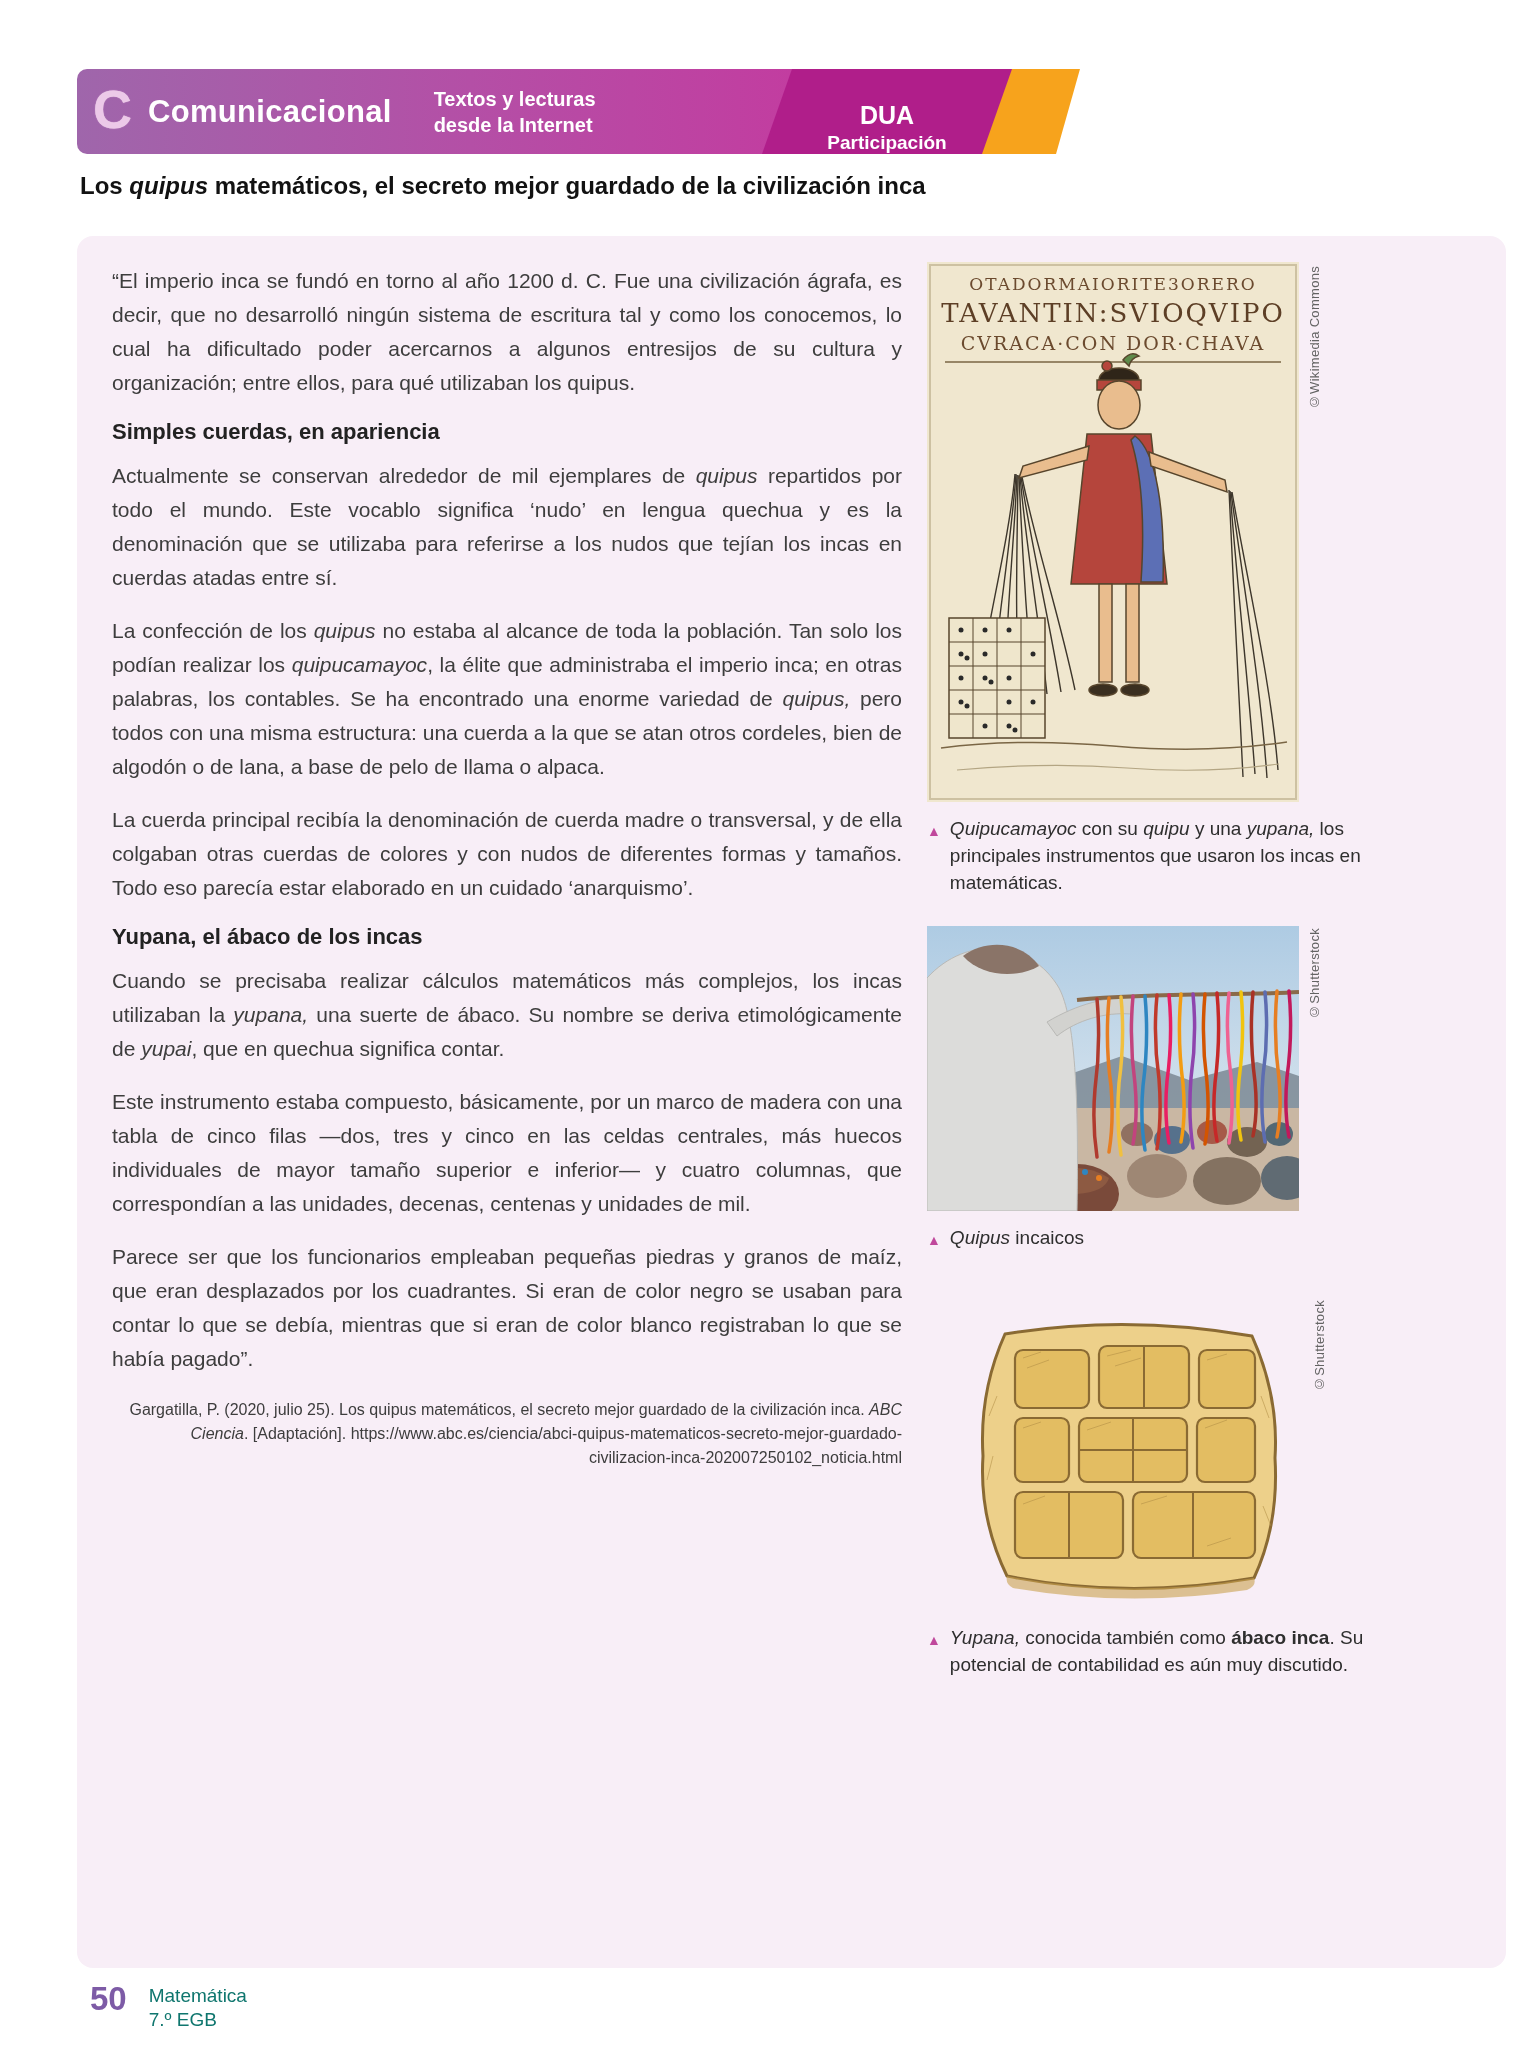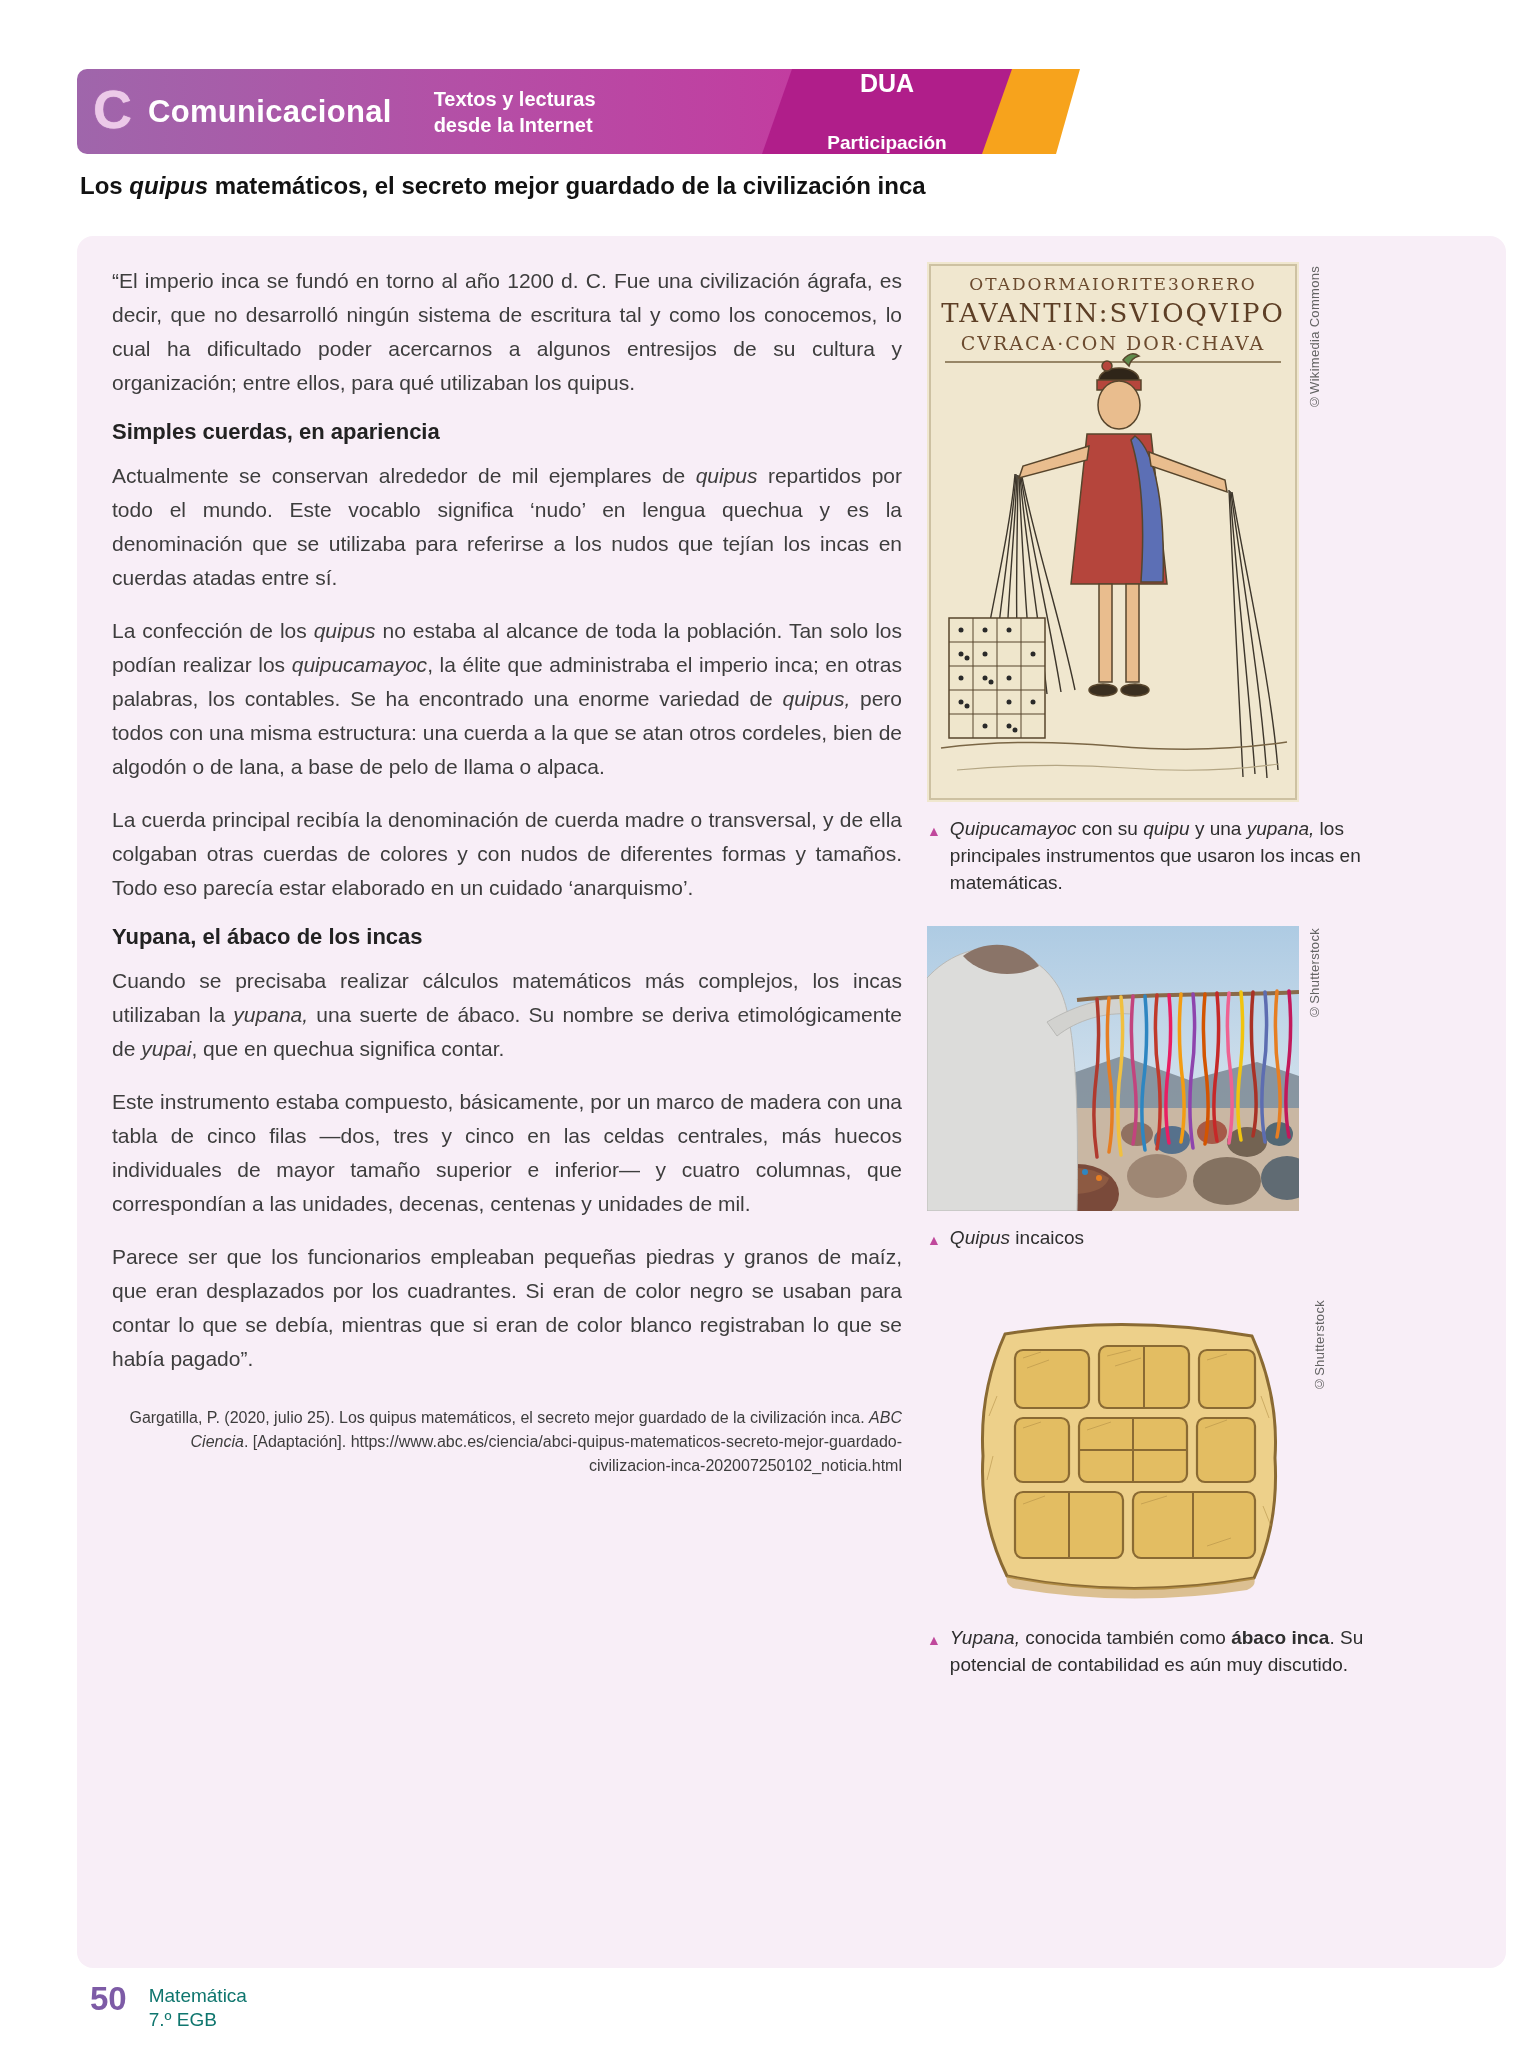--- a/index.html
+++ b/index.html
@@ -20,21 +20,21 @@
   }
   .logo-c {
     font-size:54px; font-weight:bold; color:#ecc9e8; line-height:1;
     text-shadow:0 0 1px #ecc9e8; transform:translateY(-3px);
   }
   .brand { font-size:31px; font-weight:bold; color:#ffffff; letter-spacing:.3px; }
   .banner-sub { margin-left:26px; color:#ffffff; font-weight:bold; font-size:20px; line-height:1.3; }
   .banner-dua {
     width:250px; margin-left:-30px; z-index:2; background:#b01e8a;
     clip-path:polygon(30px 0, 100% 0, calc(100% - 30px) 100%, 0 100%);
-    display:flex; flex-direction:column; justify-content:space-between; align-items:center; color:#fff;
+    display:flex; flex-direction:column; justify-content:flex-end; align-items:center; color:#fff;
   }
   .dua-title { font-size:25px; font-weight:bold; }
   .dua-sub { font-size:19px; font-weight:bold; margin-top:2px; }
   .banner-orange {
     width:100px; margin-left:-32px; z-index:1; background:#f7a31c;
     clip-path:polygon(0 0, 100% 0, calc(100% - 24px) 100%, 0 100%);
   }
 
   
   .page-title {
@@ -49,21 +49,21 @@
   }
   .text-col { position:absolute; left:35px; top:28px; width:790px; }
   .text-col p.body {
     font-size:21px; line-height:34px; color:#3d3d3d;
     text-align:justify; margin-bottom:19px;
   }
   .text-col h2.section {
     font-size:22px; font-weight:bold; color:#222222; margin:4px 0 14px 0;
   }
   .citation {
-    margin-top:30px; font-size:16px; line-height:24px; color:#3d3d3d;
+    margin-top:22px; font-size:16px; line-height:24px; color:#3d3d3d;
     text-align:right; overflow-wrap:anywhere;
   }
 
   .img-col { position:absolute; left:850px; top:26px; width:505px; }
   .fig { position:relative; }
   .fig svg { display:block; }
   .credit {
     position:absolute; writing-mode:vertical-rl; transform:rotate(180deg);
     font-size:13px; color:#636363; letter-spacing:.3px;
   }

